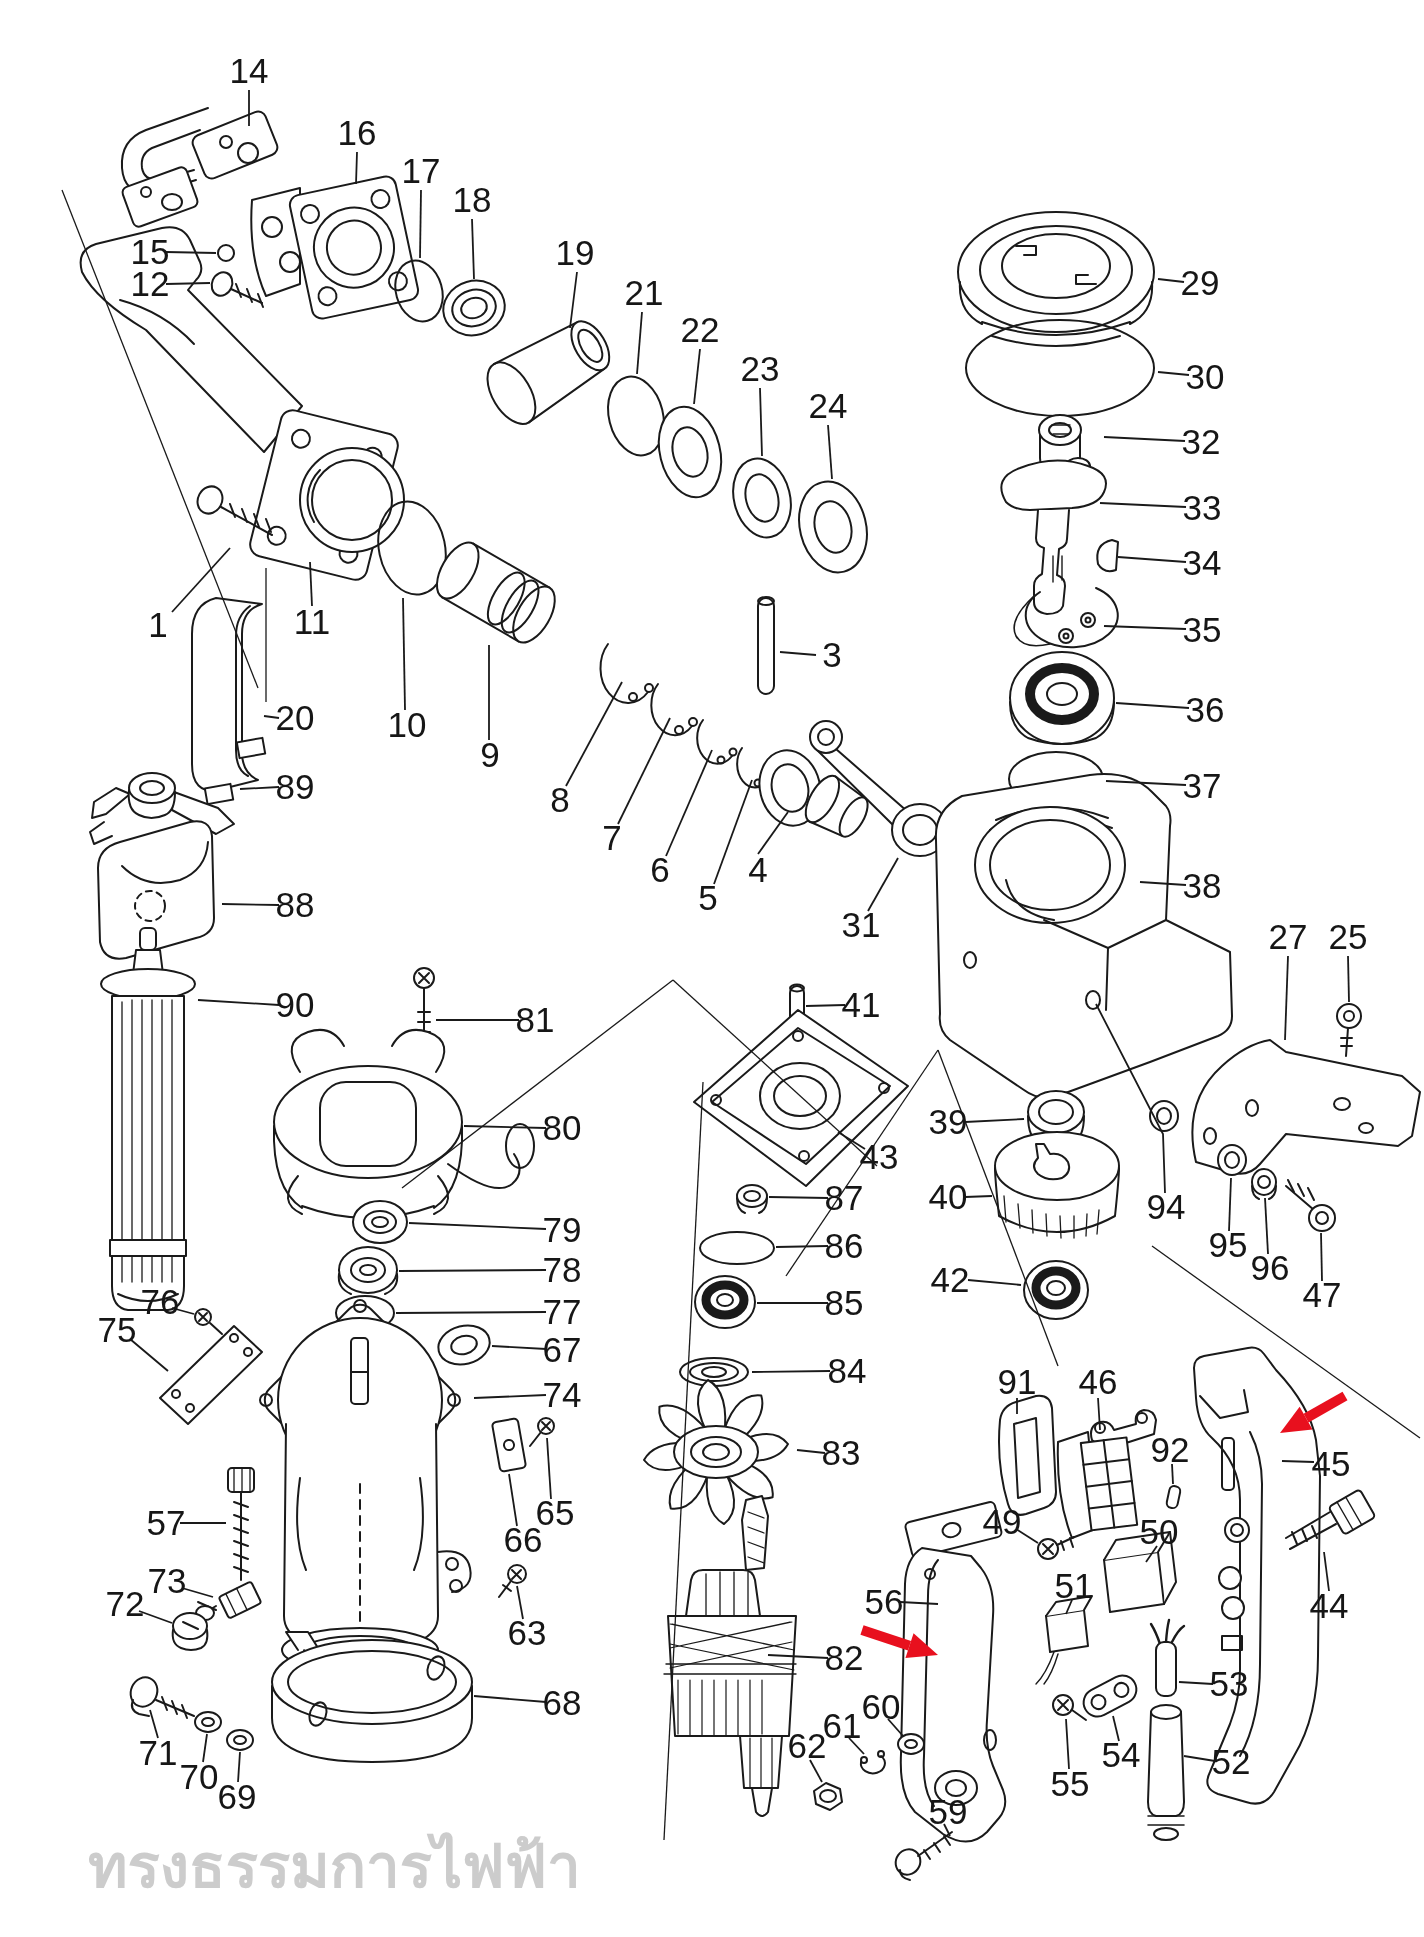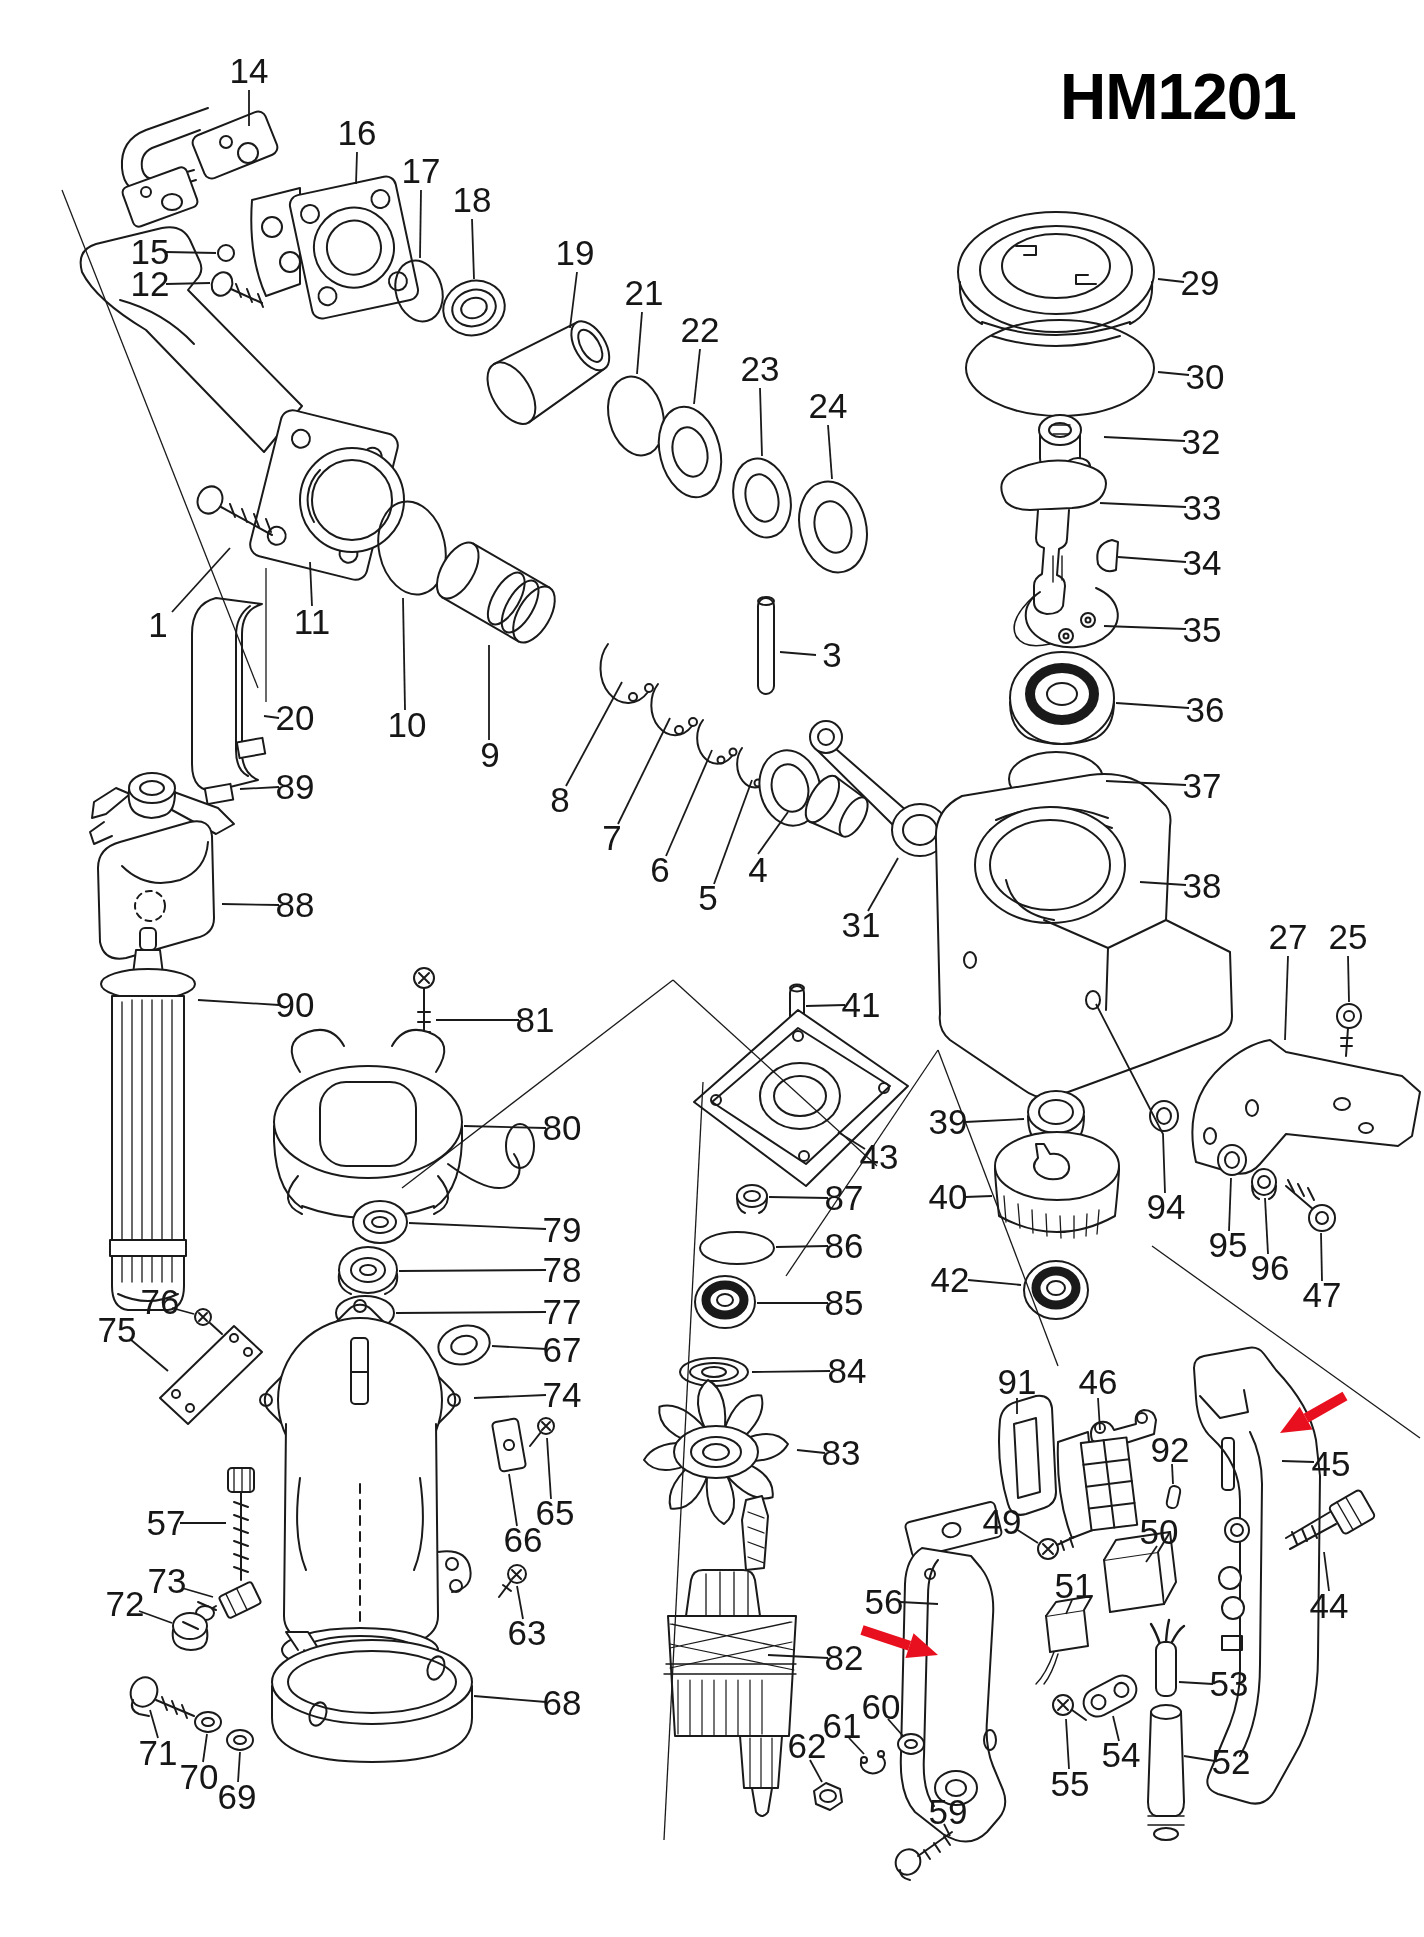--- a/index.html
+++ b/index.html
@@ -829,15 +829,15 @@
         <text x="1270" y="1268" dy="0.35em" text-anchor="middle" class="pl" fill="#161616">96</text>
       </g>
   <g id="arrows">
         <line x1="1345" y1="1396" x2="1306.071941941412" y2="1418.15904843335" stroke="#e8101e" stroke-width="10"></line>
         <polygon points="1280,1433 1299.640862929197,1406.861206925405 1312.503020953627,1429.4568899412952" fill="#e8101e"></polygon>
         <line x1="862" y1="1630" x2="909.5022263016086" y2="1645.6257323360555" stroke="#e8101e" stroke-width="10"></line>
         <polygon points="938,1655 905.4400436472326,1657.9747676053585 913.5644089559846,1633.2766970667526" fill="#e8101e"></polygon>
       </g>
 </svg>
 
-<div class="title">HM1201</div>
+<div class="watermark">ทรงธรรมการไฟฟ้า</div>
 
 </div>
 
 </body></html>

